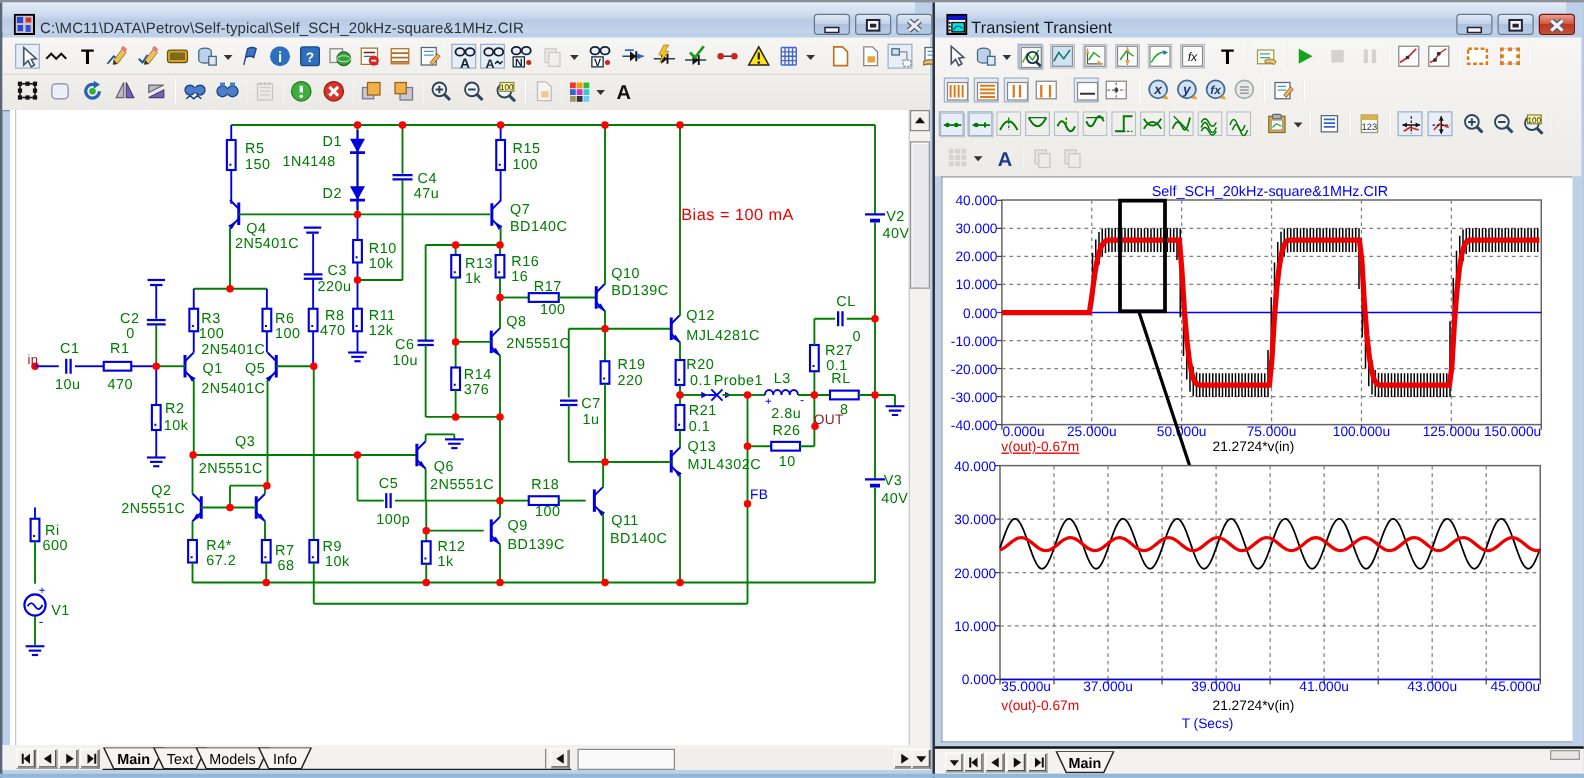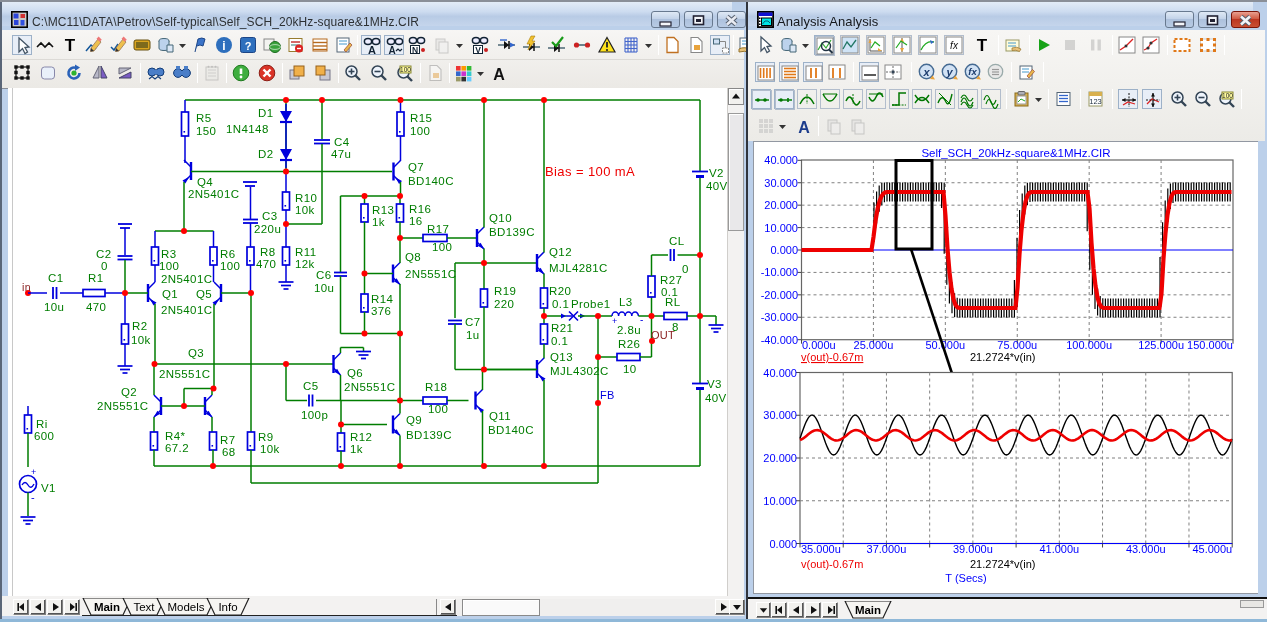--- a/index.html
+++ b/index.html
@@ -800,21 +800,21 @@
  <div class="tbar">
   <svg style="position:absolute;left:9px;top:9px" width="17" height="17">
     <rect x="0.9" y="0.9" width="15.2" height="15.2" fill="#fff" stroke="#000" stroke-width="1.8"></rect>
     <rect x="1.5" y="1.5" width="14" height="3.5" fill="#1010d0"></rect>
     <rect x="4.5" y="7" width="10" height="7.5" fill="#00e5e5" stroke="#000"></rect>
     <path d="M5.5,13 l2.5,-3 h3 l2,2" stroke="#067" fill="none"></path>
     <rect x="2" y="6.5" width="1.5" height="1.5" fill="#000"></rect>
         <rect x="2" y="9.5" width="1.5" height="1.5" fill="#000"></rect>
         <rect x="2" y="12.5" width="1.5" height="1.5" fill="#000"></rect>
   </svg>
-  <span style="position:absolute;left:29px;top:12px;font-size:13px;color:#15181c;letter-spacing:.1px">Analysis Analysis</span>
+  <span style="position:absolute;left:29px;top:12px;font-size:13px;color:#15181c;letter-spacing:.1px">Transient Transient</span>
   <div style="position:absolute;left:417px;top:9px;width:29px;height:17px;background:linear-gradient(#dfe9f5,#c3d3e9 45%,#adc1dd 50%,#b8cbe4);border:1px solid #68798f;border-radius:3px">
         <svg width="27" height="15" viewBox="0 0 27 15" style="position:absolute;left:0;top:0">
           <rect x="8" y="10" width="11" height="4" fill="#f4f6fa" stroke="#223" stroke-width="1.2"></rect>
         </svg>
       </div>
       <div style="position:absolute;left:450px;top:9px;width:29px;height:17px;background:linear-gradient(#dfe9f5,#c3d3e9 45%,#adc1dd 50%,#b8cbe4);border:1px solid #68798f;border-radius:3px">
         <svg width="27" height="15" viewBox="0 0 27 15" style="position:absolute;left:0;top:0">
           <rect x="8.5" y="4" width="10" height="8.5" fill="#f4f6fa" stroke="#223" stroke-width="1.6"></rect>
           <rect x="11" y="7" width="5" height="3" fill="#223"></rect>
         </svg>

